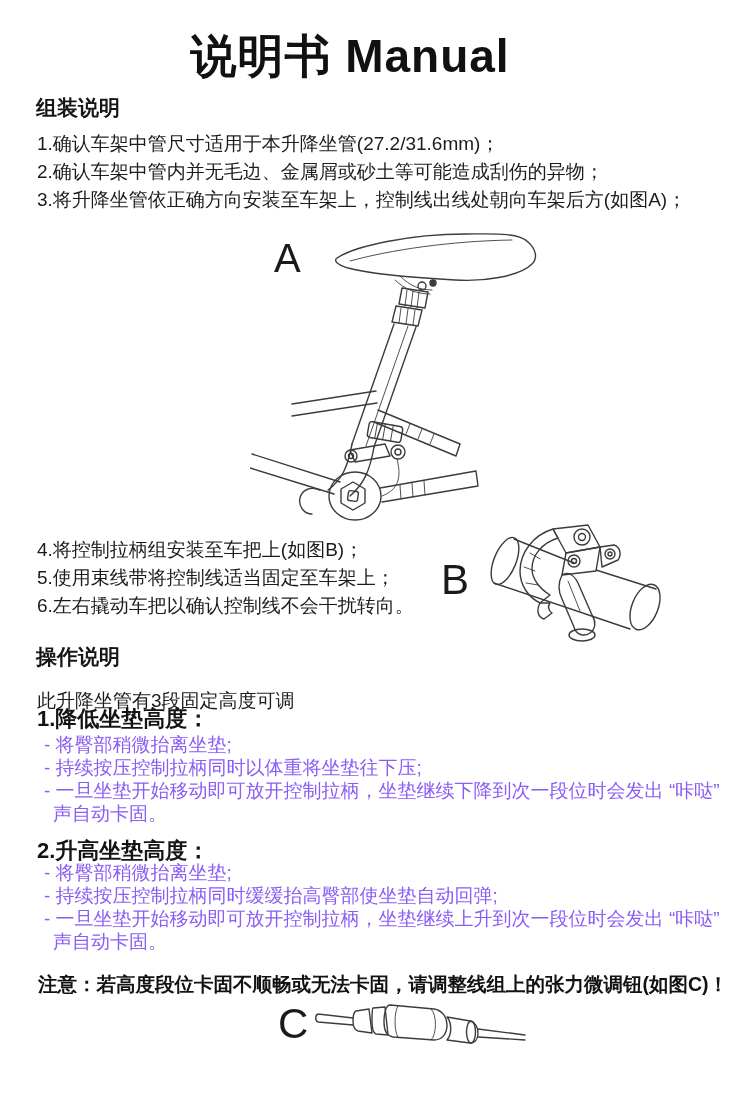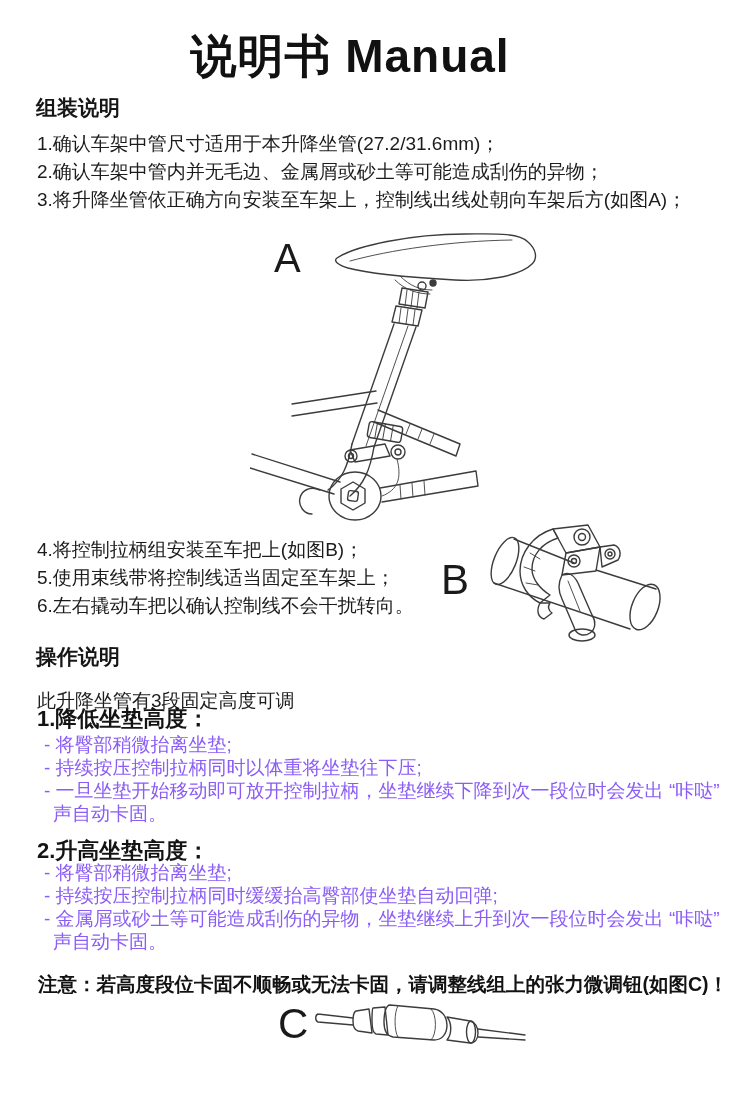--- a/index.html
+++ b/index.html
@@ -118,21 +118,21 @@
 
   <div class="abs bold-line" style="left:37px;top:704px">1.降低坐垫高度：</div>
   <div class="abs sub" style="left:44px;top:732px">- 将臀部稍微抬离坐垫;</div>
   <div class="abs sub" style="left:44px;top:755px">- 持续按压控制拉柄同时以体重将坐垫往下压;</div>
   <div class="abs sub" style="left:44px;top:778px">- 一旦坐垫开始移动即可放开控制拉柄，坐垫继续下降到次一段位时会发出 “咔哒”</div>
   <div class="abs sub" style="left:53px;top:801px">声自动卡固。</div>
 
   <div class="abs bold-line" style="left:37px;top:836px">2.升高坐垫高度：</div>
   <div class="abs sub" style="left:44px;top:860px">- 将臀部稍微抬离坐垫;</div>
   <div class="abs sub" style="left:44px;top:883px">- 持续按压控制拉柄同时缓缓抬高臀部使坐垫自动回弹;</div>
-  <div class="abs sub" style="left:44px;top:906px">- 金属屑或砂土等可能造成刮伤的异物，坐垫继续上升到次一段位时会发出 “咔哒”</div>
+  <div class="abs sub" style="left:44px;top:906px">- 一旦坐垫开始移动即可放开控制拉柄，坐垫继续上升到次一段位时会发出 “咔哒”</div>
   <div class="abs sub" style="left:53px;top:929px">声自动卡固。</div>
 
   <div class="abs note" style="left:38px;top:971px">注意：若高度段位卡固不顺畅或无法卡固，请调整线组上的张力微调钮(如图C)！</div>
 
   <div class="abs figlabel" style="left:278px;top:1000px;font-size:42px">C</div>
   <svg class="fig" style="left:314px;top:1002px" width="215" height="55" viewBox="0 0 215 55">
 
     <path d="M4,12 L39,16 M4,20 L39,23 M4,12 C1,13 1,19 4,20"></path>
 
     <path d="M42,9 L55,7 L58,31 L44,29 C40,28 39,24 39,19 C39,14 40,10 42,9 Z"></path>

